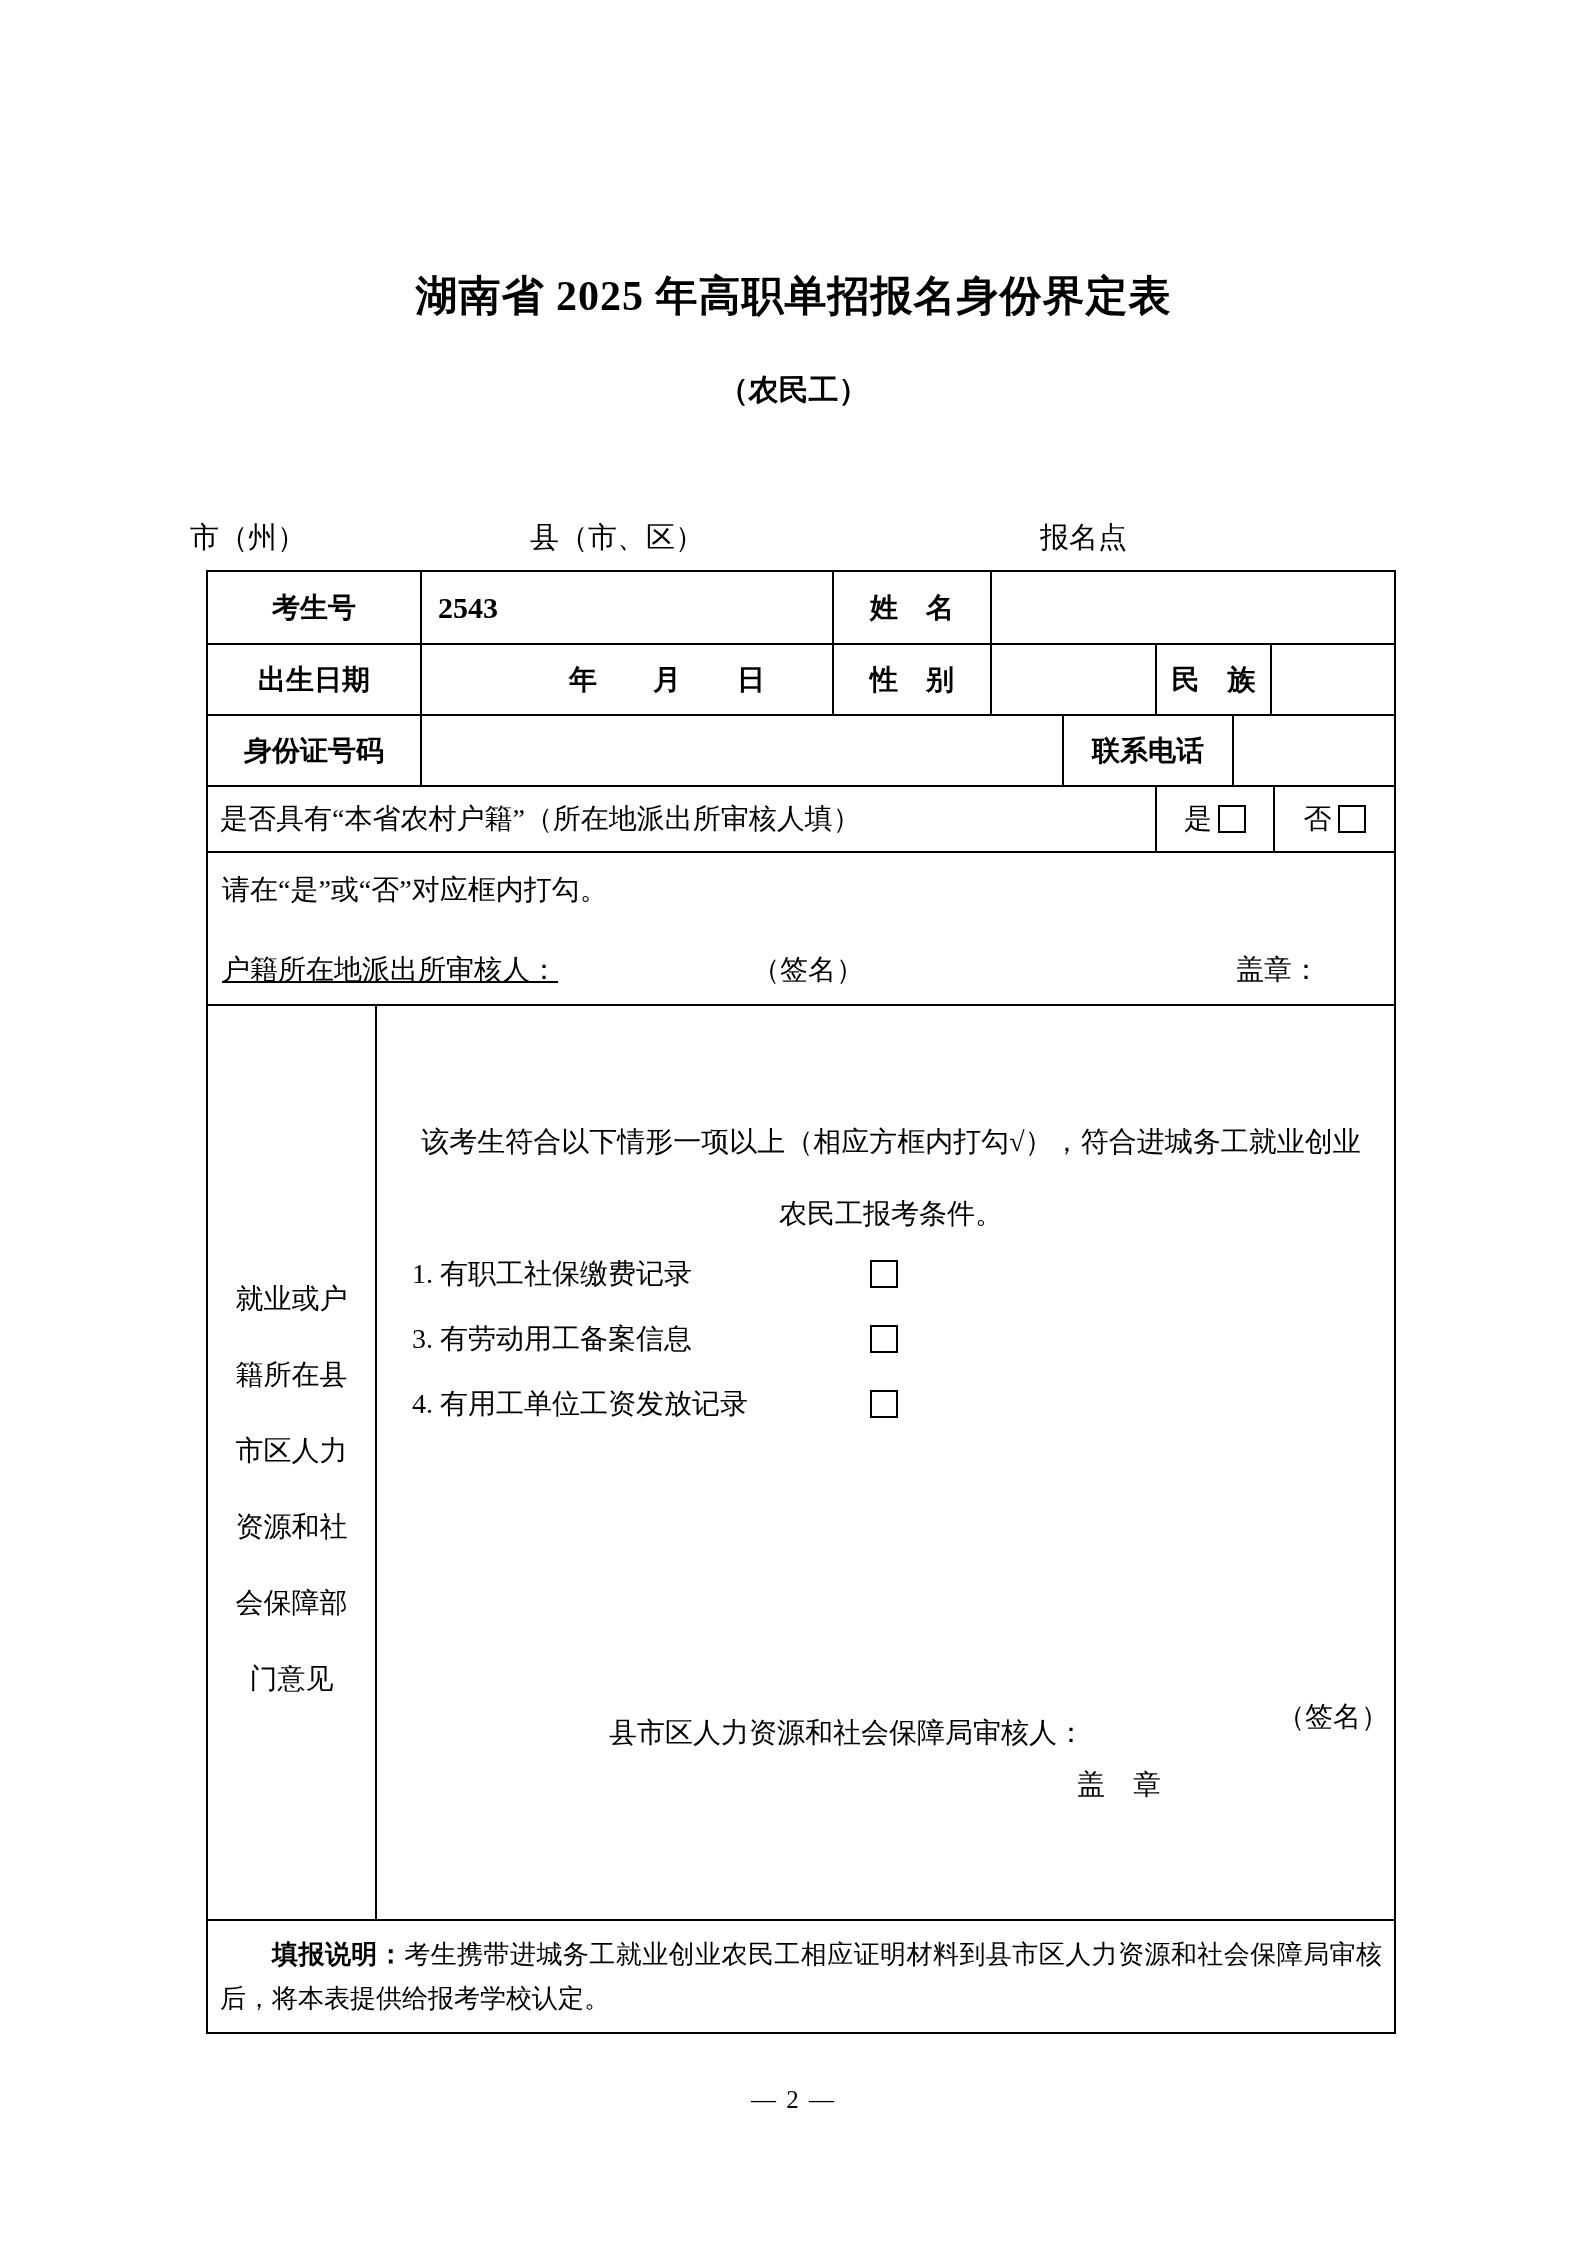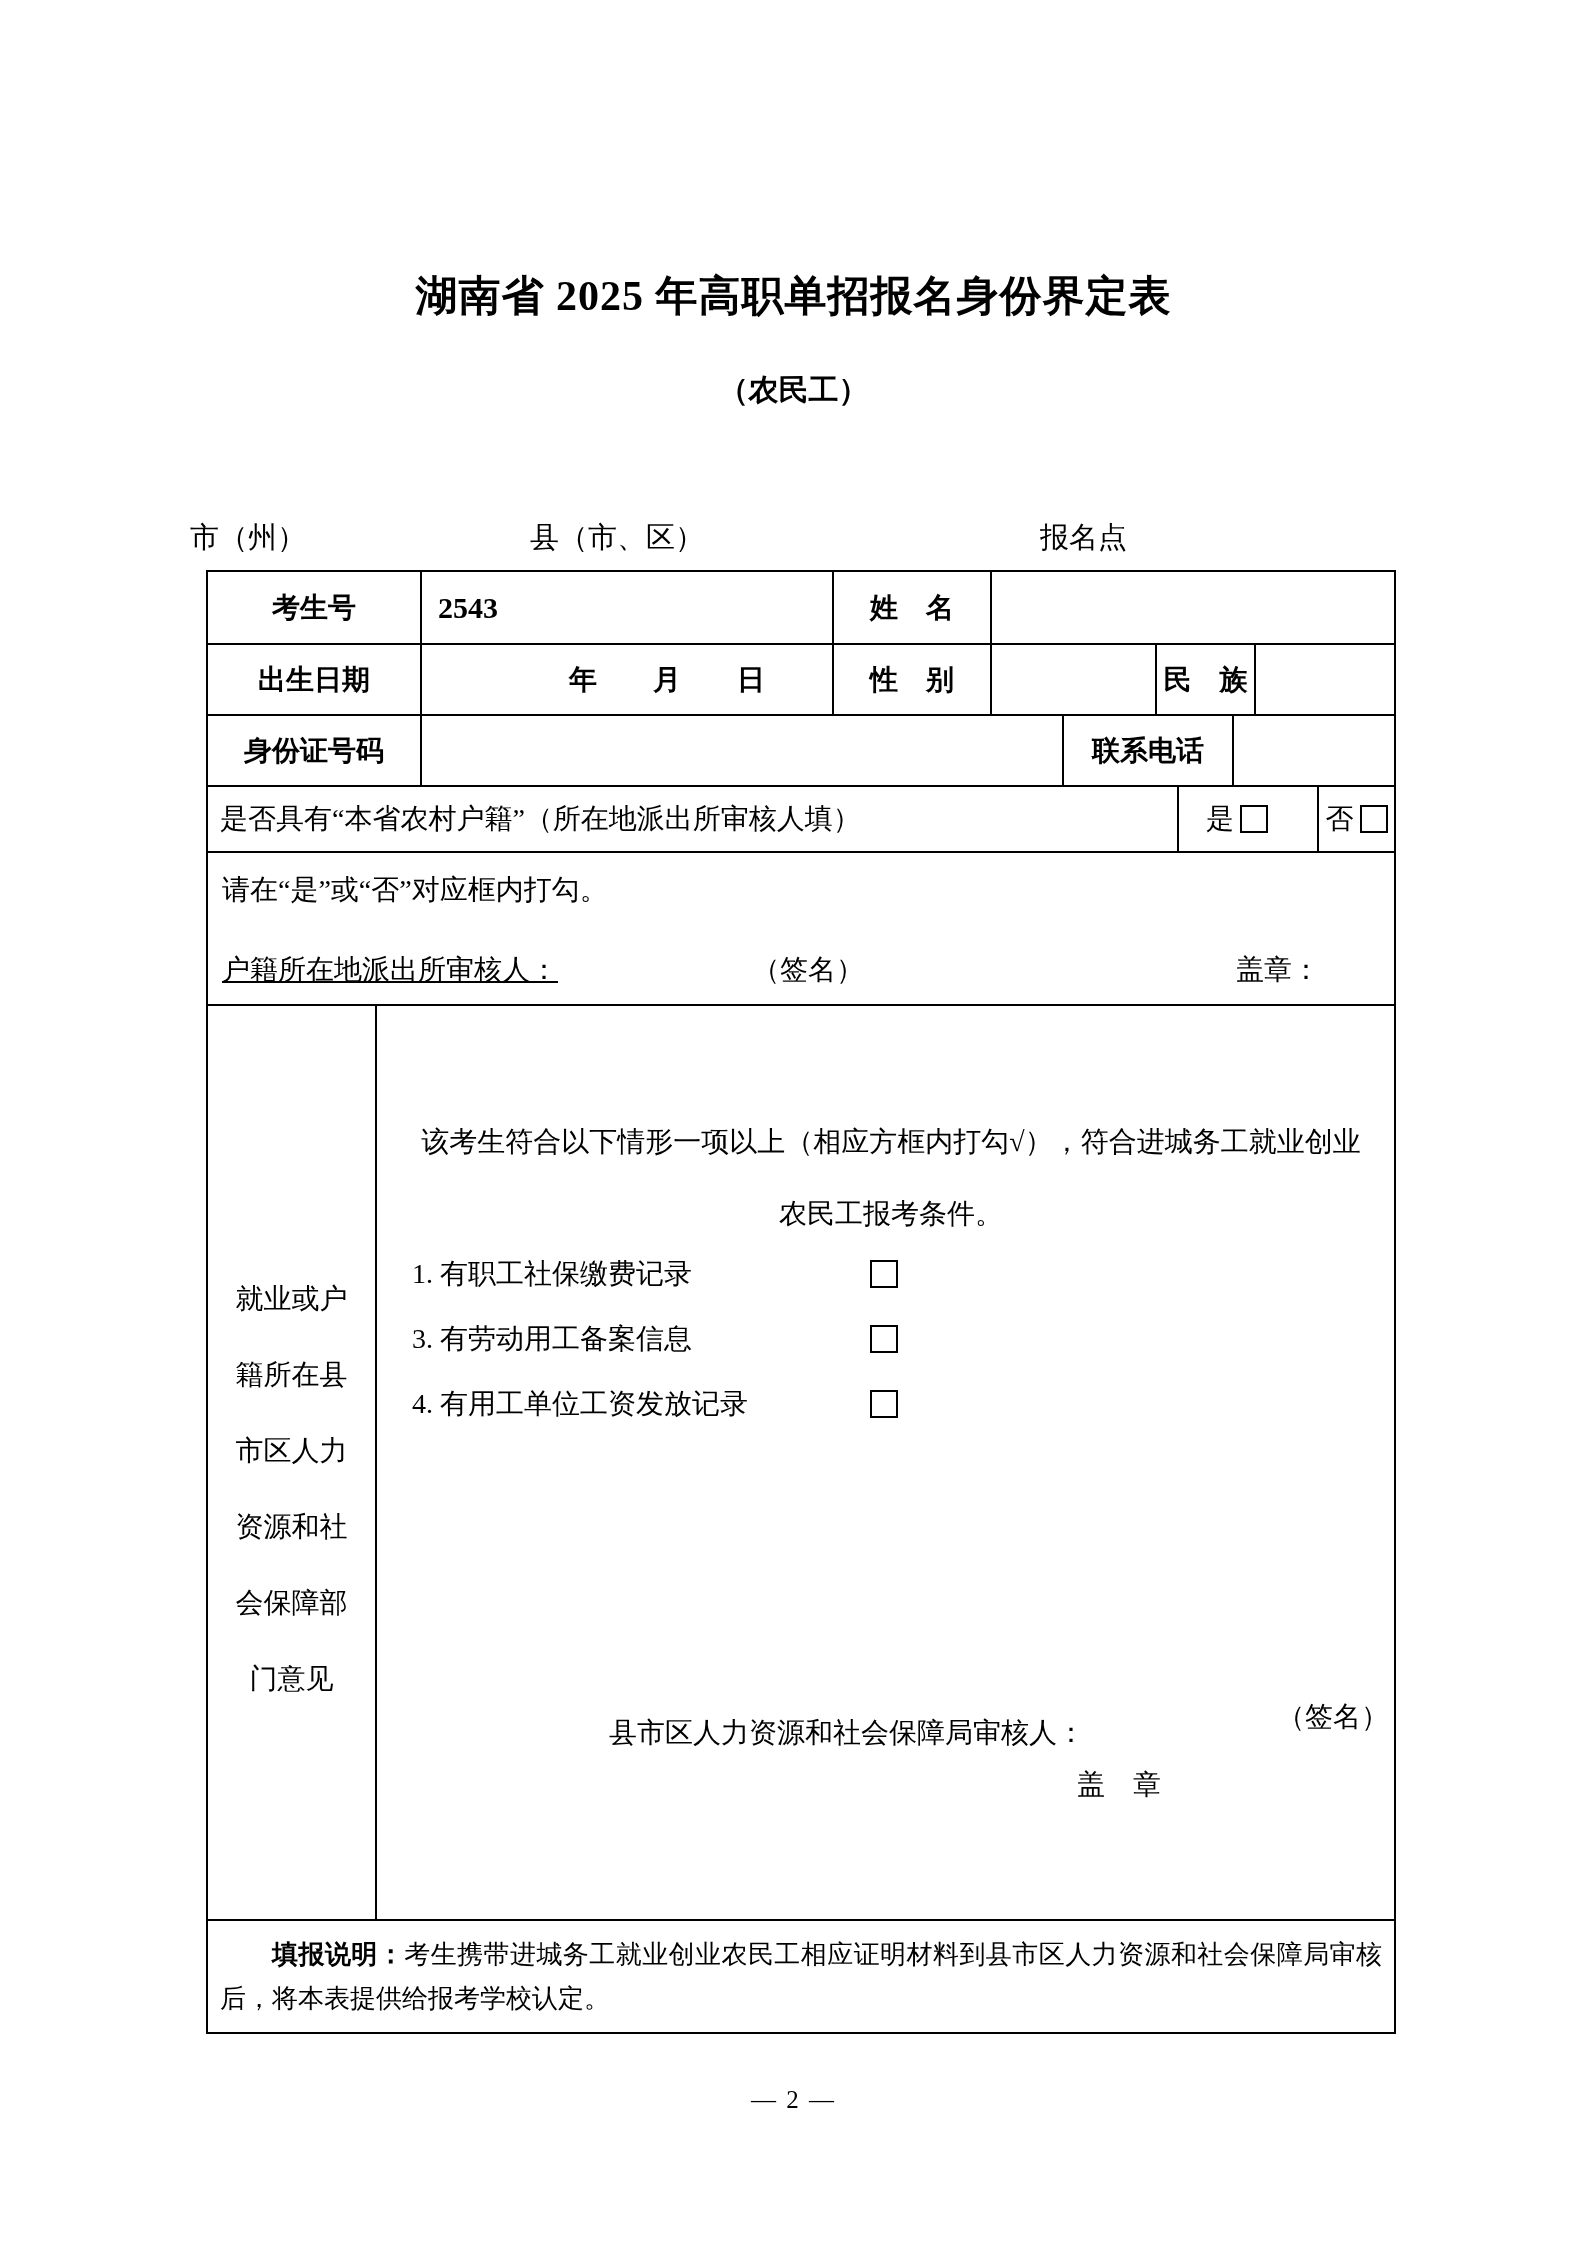--- a/index.html
+++ b/index.html
@@ -32,21 +32,21 @@
   .row + .row{border-top:2px solid #000;}
   .cell{
     box-sizing:border-box;flex:0 0 auto;
     display:flex;align-items:center;justify-content:center;
     overflow:hidden;
   }
   .cell + .cell{border-left:2px solid #000;}
   .cell.grow{flex:1 1 auto;}
   .cell.left{justify-content:flex-start;}
   .h71{height:71px;font-weight:bold;}
-  .h66{height:66px;gap:22px;}
+  .h66{height:66px;}
   .value-num{font-size:30px;padding-left:16px;}
   .pl12{padding-left:12px;}
   .chkbox{
     display:inline-block;width:24px;height:24px;
     border:2px solid #000;margin-left:6px;vertical-align:-3px;
     background:#fff;
   }
   .row5{height:153px;position:relative;display:block;}
   .row5 .p1{position:absolute;top:18px;left:14px;}
   .row5 .p2a{position:absolute;top:98px;left:14px;text-decoration:underline;}
@@ -100,21 +100,21 @@
     <div class="cell left value-num" style="width:412px">2543</div>
     <div class="cell" style="width:158px">姓　名</div>
     <div class="cell grow"></div>
   </div>
 
   <div class="row h71">
     <div class="cell" style="width:212px">出生日期</div>
     <div class="cell" style="width:412px;padding-left:80px">年　　月　　日</div>
     <div class="cell" style="width:158px">性　别</div>
     <div class="cell" style="width:165px"></div>
-    <div class="cell" style="width:99px">民　族</div>
+    <div class="cell" style="width:115px">民　族</div>
     <div class="cell grow"></div>
   </div>
 
   <div class="row h71">
     <div class="cell" style="width:212px">身份证号码</div>
     <div class="cell" style="width:642px"></div>
     <div class="cell" style="width:170px">联系电话</div>
     <div class="cell grow"></div>
   </div>
 

